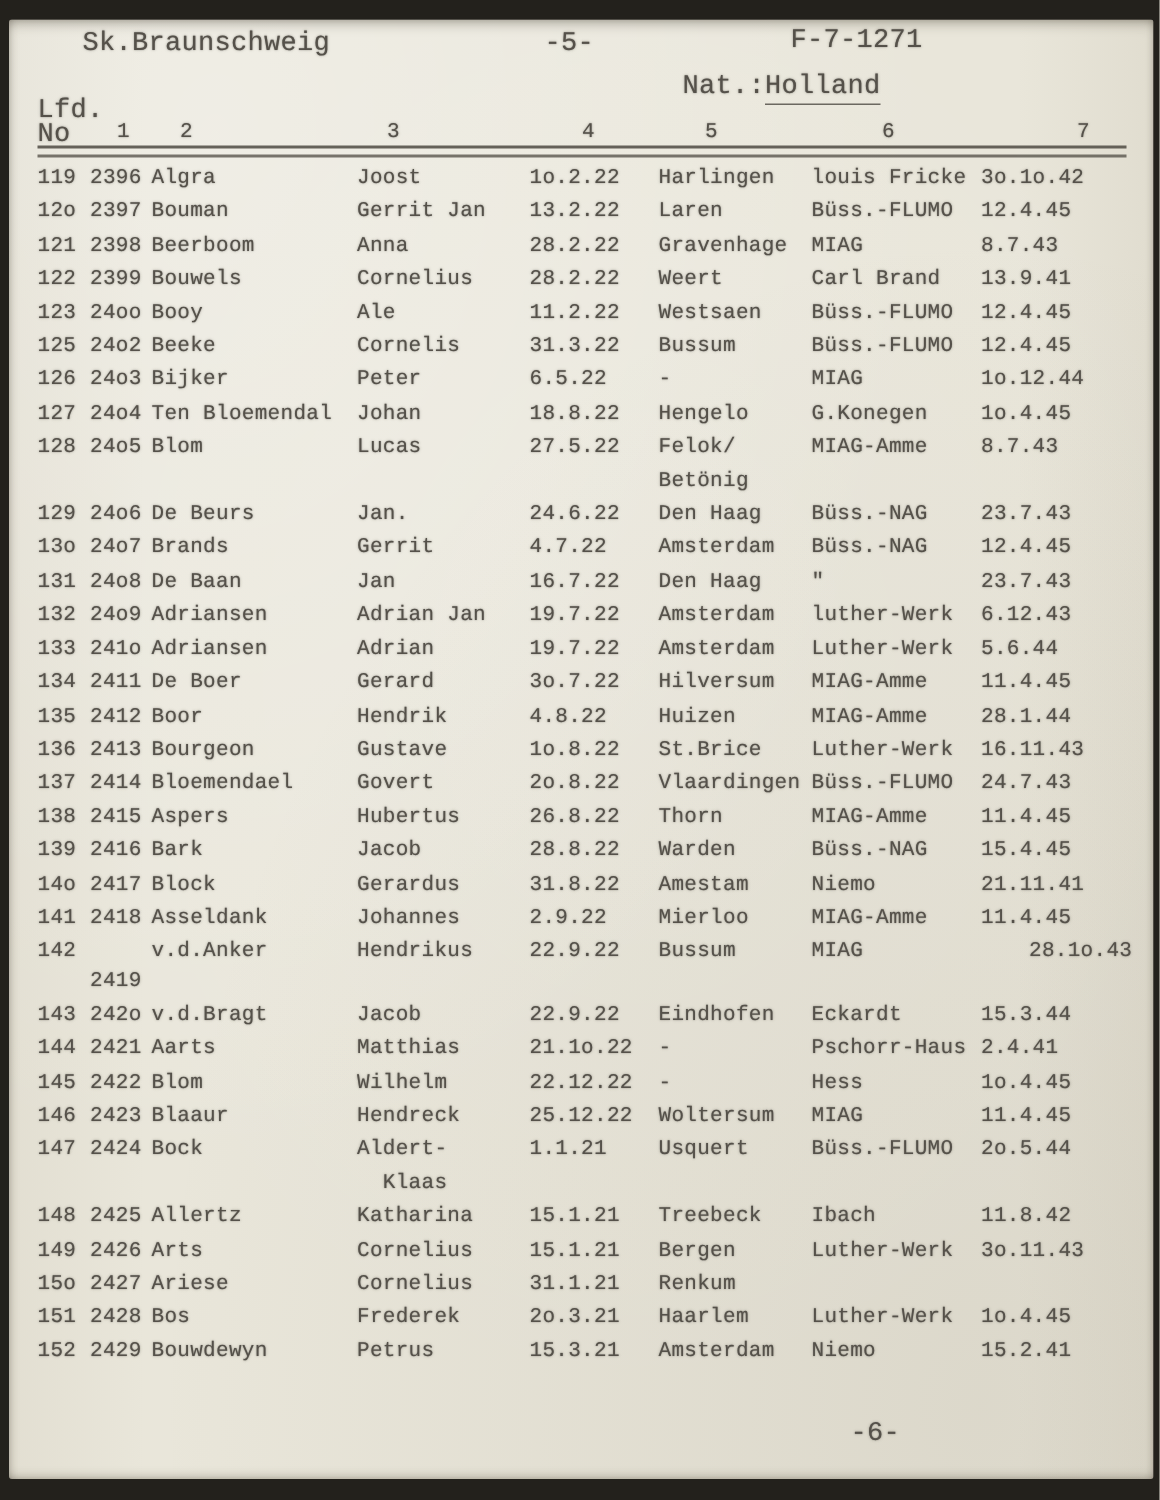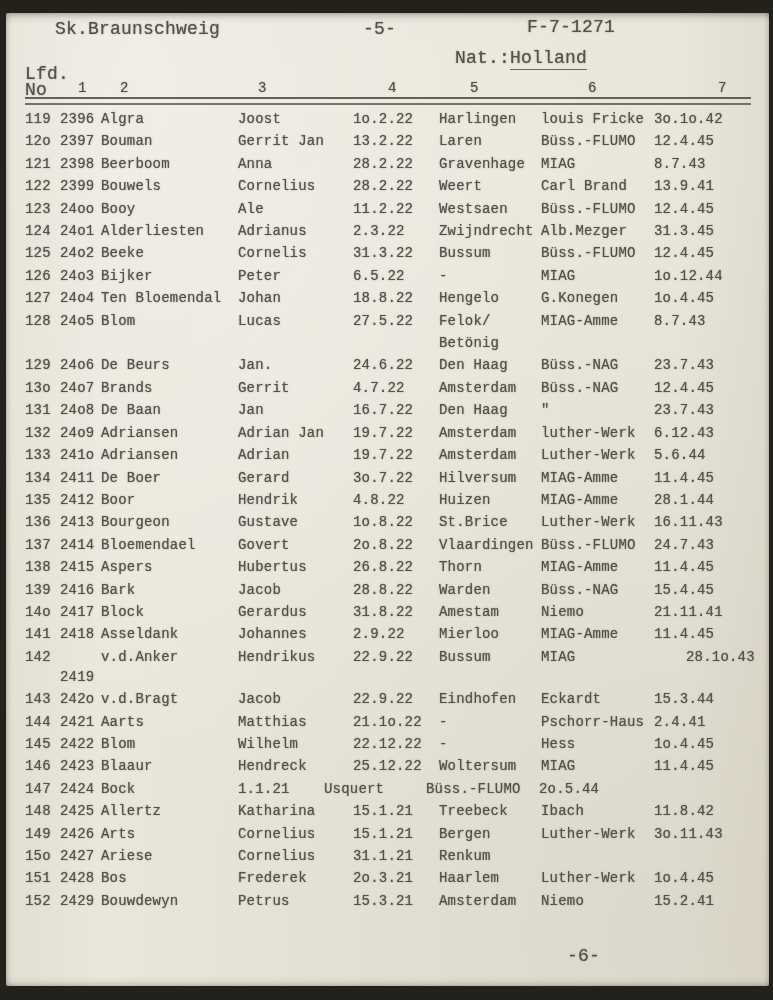--- a/index.html
+++ b/index.html
@@ -122,30 +122,20 @@
         <div class="cell ink cell-lfd" style="width: 35px;">123</div>
         <div class="cell ink cell-no" style="width: 41px;">24oo</div>
         <div class="cell ink cell-surname" style="width: 137px;">Booy</div>
         <div class="cell ink cell-firstname" style="width: 115px;">Ale</div>
         <div class="cell ink cell-dob" style="width: 86px;">11.2.22</div>
         <div class="cell ink cell-place" style="width: 102px;">Westsaen</div>
         <div class="cell ink cell-company" style="width: 113px;">Büss.-FLUMO</div>
         <div class="cell ink cell-date" style="width: 95px;">12.4.45</div>
       </div>
       <div class="row">
-        <div class="cell ink cell-lfd" style="width: 35px;">124</div>
-        <div class="cell ink cell-no" style="width: 41px;">24o1</div>
-        <div class="cell ink cell-surname" style="width: 137px;">Alderliesten</div>
-        <div class="cell ink cell-firstname" style="width: 115px;">Adrianus</div>
-        <div class="cell ink cell-dob" style="width: 86px;">2.3.22</div>
-        <div class="cell ink cell-place" style="width: 102px;">Zwijndrecht</div>
-        <div class="cell ink cell-company" style="width: 113px;">Alb.Mezger</div>
-        <div class="cell ink cell-date" style="width: 95px;">31.3.45</div>
-      </div>
-      <div class="row">
         <div class="cell ink cell-lfd" style="width: 35px;">125</div>
         <div class="cell ink cell-no" style="width: 41px;">24o2</div>
         <div class="cell ink cell-surname" style="width: 137px;">Beeke</div>
         <div class="cell ink cell-firstname" style="width: 115px;">Cornelis</div>
         <div class="cell ink cell-dob" style="width: 86px;">31.3.22</div>
         <div class="cell ink cell-place" style="width: 102px;">Bussum</div>
         <div class="cell ink cell-company" style="width: 113px;">Büss.-FLUMO</div>
         <div class="cell ink cell-date" style="width: 95px;">12.4.45</div>
       </div>
       <div class="row">
@@ -356,20 +346,22 @@
         <div class="cell ink cell-firstname" style="width: 115px;">Hendreck</div>
         <div class="cell ink cell-dob" style="width: 86px;">25.12.22</div>
         <div class="cell ink cell-place" style="width: 102px;">Woltersum</div>
         <div class="cell ink cell-company" style="width: 113px;">MIAG</div>
         <div class="cell ink cell-date" style="width: 95px;">11.4.45</div>
       </div>
       <div class="row">
         <div class="cell ink cell-lfd" style="width: 35px;">147</div>
         <div class="cell ink cell-no" style="width: 41px;">2424</div>
         <div class="cell ink cell-surname" style="width: 137px;">Bock</div>
+        <div class="cell ink cell-firstname" style="width: 115px;">Aldert-
+  Klaas</div>
         <div class="cell ink cell-dob" style="width: 86px;">1.1.21</div>
         <div class="cell ink cell-place" style="width: 102px;">Usquert</div>
         <div class="cell ink cell-company" style="width: 113px;">Büss.-FLUMO</div>
         <div class="cell ink cell-date" style="width: 95px;">2o.5.44</div>
       </div>
       <div class="row">
         <div class="cell ink cell-lfd" style="width: 35px;">148</div>
         <div class="cell ink cell-no" style="width: 41px;">2425</div>
         <div class="cell ink cell-surname" style="width: 137px;">Allertz</div>
         <div class="cell ink cell-firstname" style="width: 115px;">Katharina</div>

